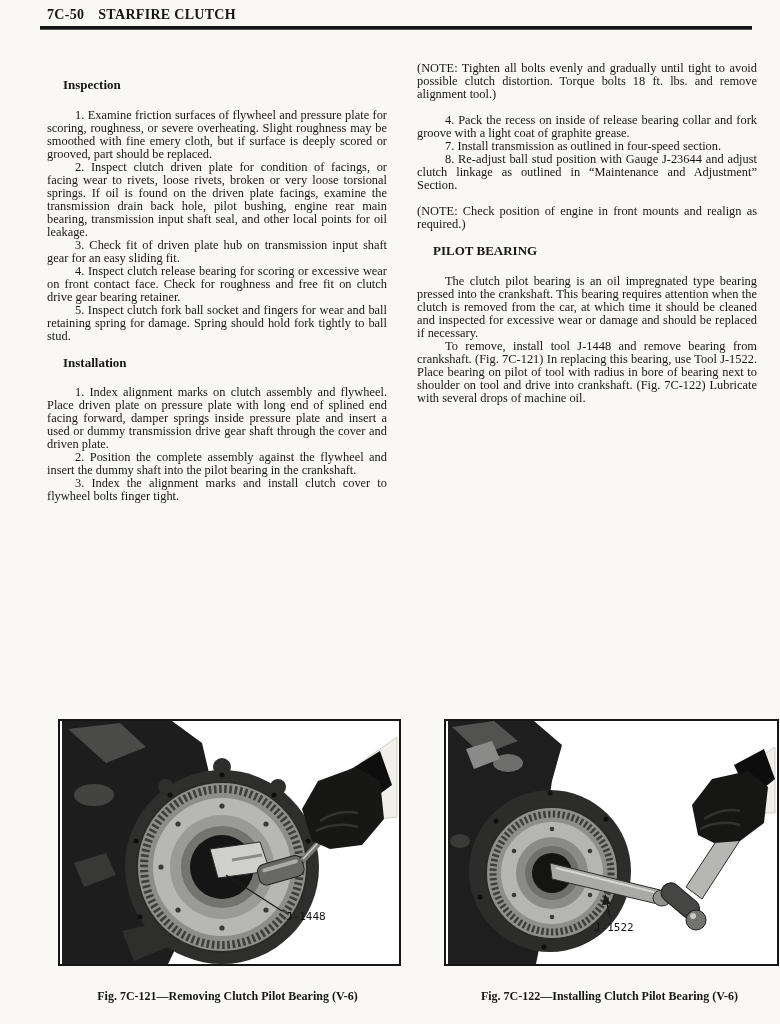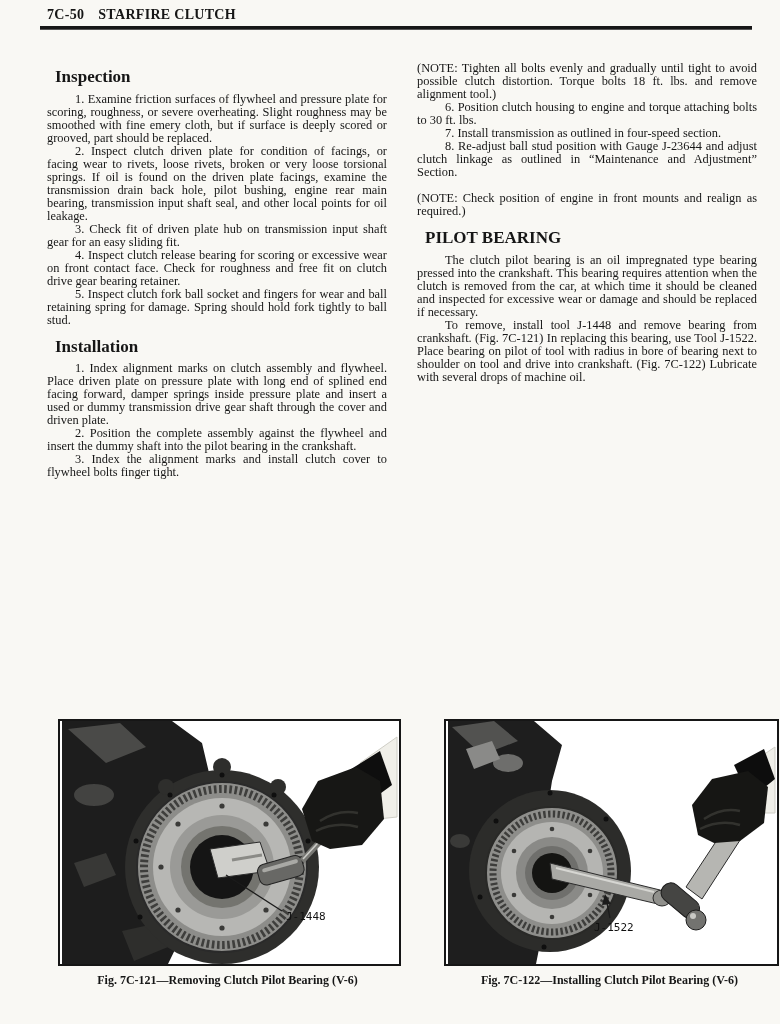--- a/index.html
+++ b/index.html
@@ -23,32 +23,32 @@
   }
   .col{position:absolute;top:62px;width:340px;}
   .col-left{left:47px;}
   .col-right{left:417px;}
   .col p{
     margin:0;font-size:12.4px;line-height:13px;
     text-align:justify;
   }
   .col p.indent{text-indent:28px;}
   .col h3{
-    margin:8px;font-size:17px;line-height:14.5px;font-weight:bold;
+    margin:16px;font-size:13px;line-height:14.5px;font-weight:bold;
   }
   .mt{margin-top:13px !important;}
   .figure{position:absolute;top:719px;}
   #figure-1{left:50px;width:339px;}
   #figure-2{left:416px;width:331px;padding-left:28px;}
   .photo{
     display:block;width:100%;height:243px;
     border:2px solid #161616;background:#ffffff;
   }
   .figure figcaption{
-    margin-top:7px;text-align:center;
+    margin-top:23px;text-align:center;
     font-weight:bold;font-size:12px;line-height:14px;
     white-space:nowrap;
   }
   .tool-label{
     font-family:"DejaVu Sans Mono", monospace;
     font-size:11px;fill:#111;
   }
 </style>
 </head>
 <body>
@@ -66,21 +66,21 @@
   <p class="indent">4. Inspect clutch release bearing for scoring or excessive wear on front contact face. Check for roughness and free fit on clutch drive gear bearing retainer.</p>
   <p class="indent">5. Inspect clutch fork ball socket and fingers for wear and ball retaining spring for damage. Spring should hold fork tightly to ball stud.</p>
   <h3 class="mt">Installation</h3>
   <p class="indent">1. Index alignment marks on clutch assembly and flywheel. Place driven plate on pressure plate with long end of splined end facing forward, damper springs inside pressure plate and insert a used or dummy transmission drive gear shaft through the cover and driven plate.</p>
   <p class="indent">2. Position the complete assembly against the flywheel and insert the dummy shaft into the pilot bearing in the crankshaft.</p>
   <p class="indent">3. Index the alignment marks and install clutch cover to flywheel bolts finger tight.</p>
 </div>
 
 <div class="col col-right">
   <p>(NOTE: Tighten all bolts evenly and gradually until tight to avoid possible clutch distortion. Torque bolts 18 ft. lbs. and remove alignment tool.)</p>
-  <p class="indent">6. Position clutch housing to engine and torque attaching bolts to 30 ft. lbs.</p>
+  <p class="indent mt">4. Pack the recess on inside of release bearing collar and fork groove with a light coat of graphite grease.</p>
   <p class="indent">7. Install transmission as outlined in four-speed section.</p>
   <p class="indent">8. Re-adjust ball stud position with Gauge J-23644 and adjust clutch linkage as outlined in “Maintenance and Adjustment” Section.</p>
   <p class="mt">(NOTE: Check position of engine in front mounts and realign as required.)</p>
   <h3 class="mt">PILOT BEARING</h3>
   <p class="indent">The clutch pilot bearing is an oil impregnated type bearing pressed into the crankshaft. This bearing requires attention when the clutch is removed from the car, at which time it should be cleaned and inspected for excessive wear or damage and should be replaced if necessary.</p>
   <p class="indent">To remove, install tool J-1448 and remove bearing from crankshaft. (Fig. 7C-121) In replacing this bearing, use Tool J-1522. Place bearing on pilot of tool with radius in bore of bearing next to shoulder on tool and drive into crankshaft. (Fig. 7C-122) Lubricate with several drops of machine oil.</p>
 </div>
 
 <figure class="figure" id="figure-1" style="margin:0;padding-left:8px;">
   <svg class="photo" viewBox="0 0 335 243" xmlns="http://www.w3.org/2000/svg">

